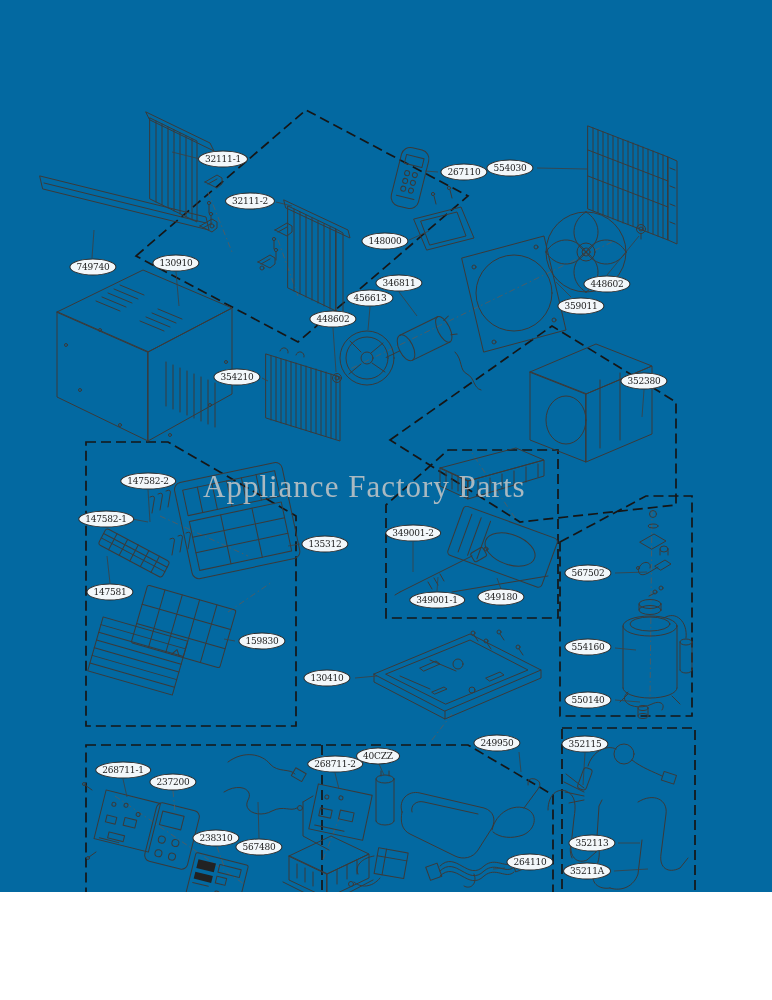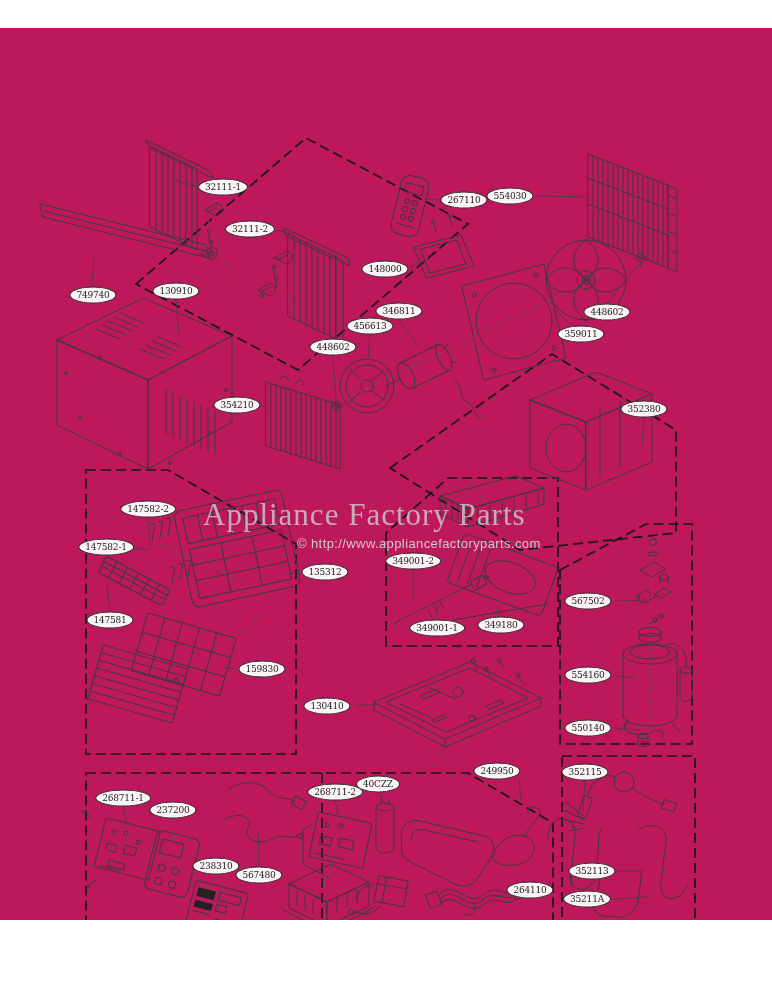--- a/index.html
+++ b/index.html
@@ -1,16 +1,16 @@
 <!DOCTYPE html>
 <html><head>
 <meta charset="utf-8">
 <style>
   html,body{margin:0;padding:0;background:#ffffff;}
-  .stage{position:relative;width:772px;height:892px;background:#be185d;font-family:"Liberation Sans",sans-serif;overflow:hidden;margin-top:28px;}
+  .stage{position:relative;width:772px;height:892px;background:#0369a1;font-family:"Liberation Sans",sans-serif;overflow:hidden;}
   .artwork{position:absolute;left:0;top:0;}
   
   .ln{fill:none;stroke:#3a3a3a;stroke-width:1;stroke-linecap:round;stroke-linejoin:round;}
   .dash{fill:none;stroke:#161616;stroke-width:1.7;stroke-dasharray:10 5;stroke-linejoin:miter;}
   .ddot{fill:none;stroke:#5a5a5a;stroke-width:.8;stroke-dasharray:6 3 1.5 3;}
   .leader{stroke:#3f3f3f;stroke-width:.8;}
   .fd{fill:#222;stroke:none;}
   
   .part-label{
     position:absolute;transform:translate(-50%,-50%);
@@ -520,17 +520,16 @@
   <div class="part-label" style="left:216px;top:838px">238310</div>
   <div class="part-label" style="left:259px;top:847px">567480</div>
   <div class="part-label" style="left:335px;top:764px">268711-2</div>
   <div class="part-label" style="left:378px;top:756px">40CZZ</div>
   <div class="part-label" style="left:530px;top:862px">264110</div>
   <div class="part-label" style="left:585px;top:744px">352115</div>
   <div class="part-label" style="left:592px;top:843px">352113</div>
   <div class="part-label" style="left:587px;top:871px">35211A</div>
 
   <div class="watermark-title">Appliance Factory Parts</div>
-  <div class="watermark-url">© http://www.appliancefactoryparts.com</div>
 
   <div class="page-number">8/10</div>
 
 </div>
 
 </body></html>

